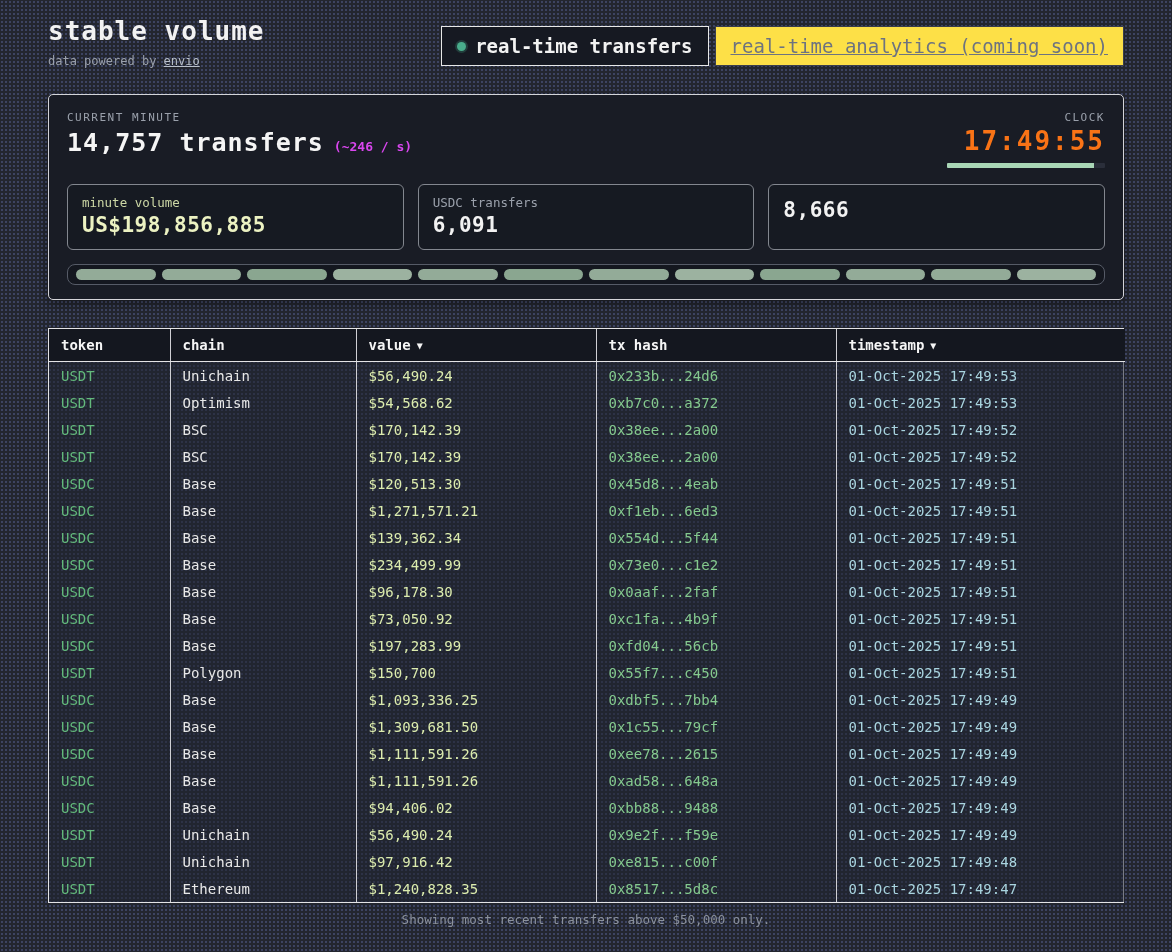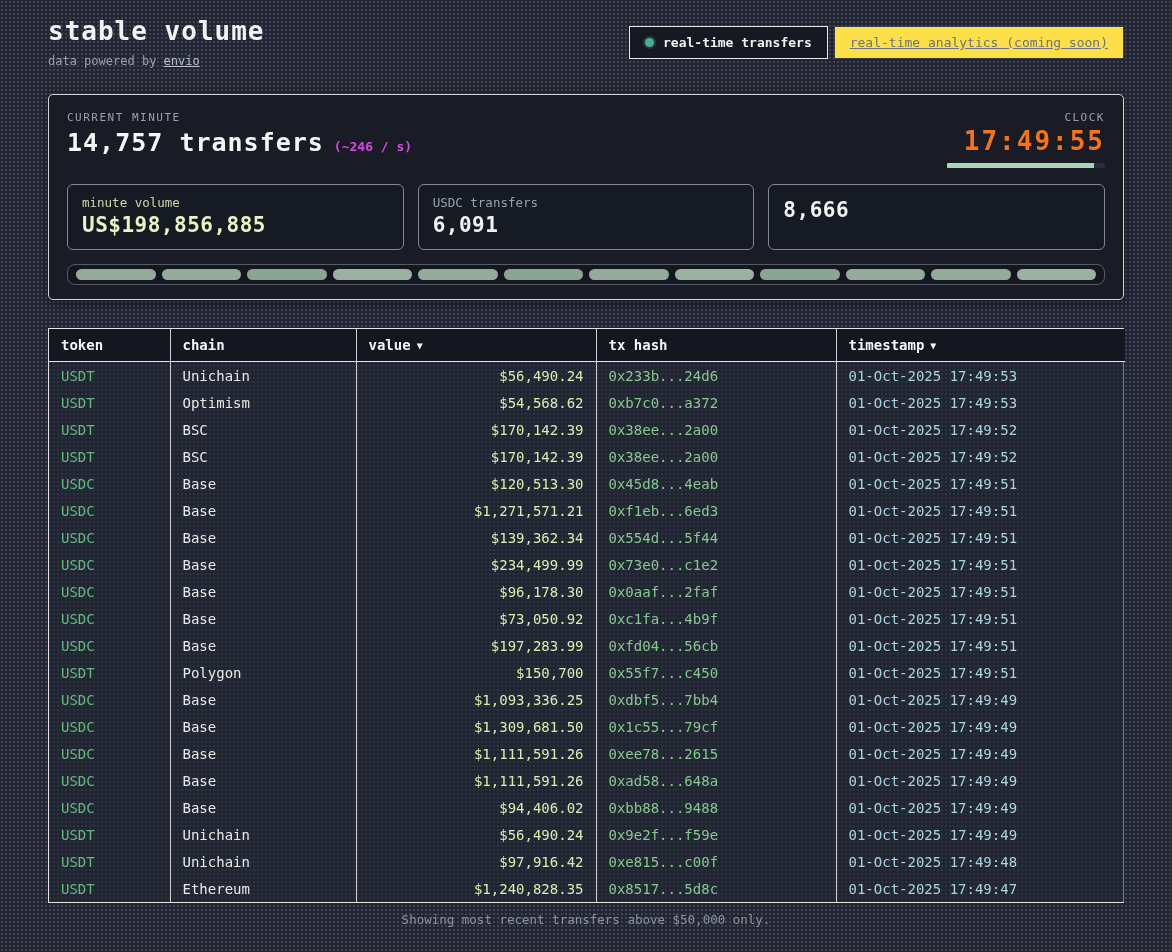--- a/index.html
+++ b/index.html
@@ -11,21 +11,21 @@
     background-size: 4px 4px;
     color: #e8e8e8;
   }
 
   
   .topbar { display: flex; justify-content: space-between; align-items: flex-start; padding: 16px 48px 0 48px; }
   .app-title { font-size: 26px; font-weight: bold; color: #f2f2f2; letter-spacing: 1px; }
   .subtitle { font-size: 12px; color: #9aa0ab; margin-top: 8px; }
   .subtitle a { color: #b9c0ca; text-decoration: underline; cursor: pointer; }
   .tabs { display: flex; gap: 6px; margin-top: 10px; }
-  .tab { font-size: 13px; padding: 8px 15px; white-space: nowrap; display: flex; align-items: center; gap: 9px; }
+  .tab { font-size: 19px; padding: 8px 15px; white-space: nowrap; display: flex; align-items: center; gap: 9px; }
   .tab.active { border: 1px solid #e8e8e8; background: #161922; color: #f2f2f2; font-weight: bold; cursor: pointer; }
   .tab.disabled { border: 1px solid #3a3e4c; background: #fde047; color: #6d7380; text-decoration: underline; }
   .live-dot { width: 9px; height: 9px; border-radius: 50%; background: #49ad8c; box-shadow: 0 0 0 2px rgba(73,173,140,0.25); display: inline-block; }
 
   
   .stats-panel {
     margin: 26px 48px 0 48px;
     border: 1px solid #d4d4d8;
     border-radius: 5px;
     background: #191c25;
@@ -65,21 +65,21 @@
   }
   thead th:last-child { border-right: none; }
   th .sort { font-size: 10px; margin-left: 6px; vertical-align: 1px; }
   tbody td {
     font-size: 14px; padding: 5.5px 12px; background: rgba(33,37,49,0.55);
     border-right: 1px solid #cfcfd4; white-space: nowrap; overflow: hidden;
   }
   tbody td:last-child { border-right: none; }
   td.token { color: #63b97c; }
   td.chain { color: #e8e8e8; }
-  td.value { color: #dcecae; text-align: right; }
+  td.value { color: #dcecae; }
   td.hash  { color: #84c98e; cursor: pointer; }
   td.time  { color: #a9d4df; }
 
   .footer-note { text-align: center; font-size: 12.5px; color: #8b919c; margin-top: 9px; }
 </style>
 </head>
 <body>
 
 <div class="topbar">
   <div>

